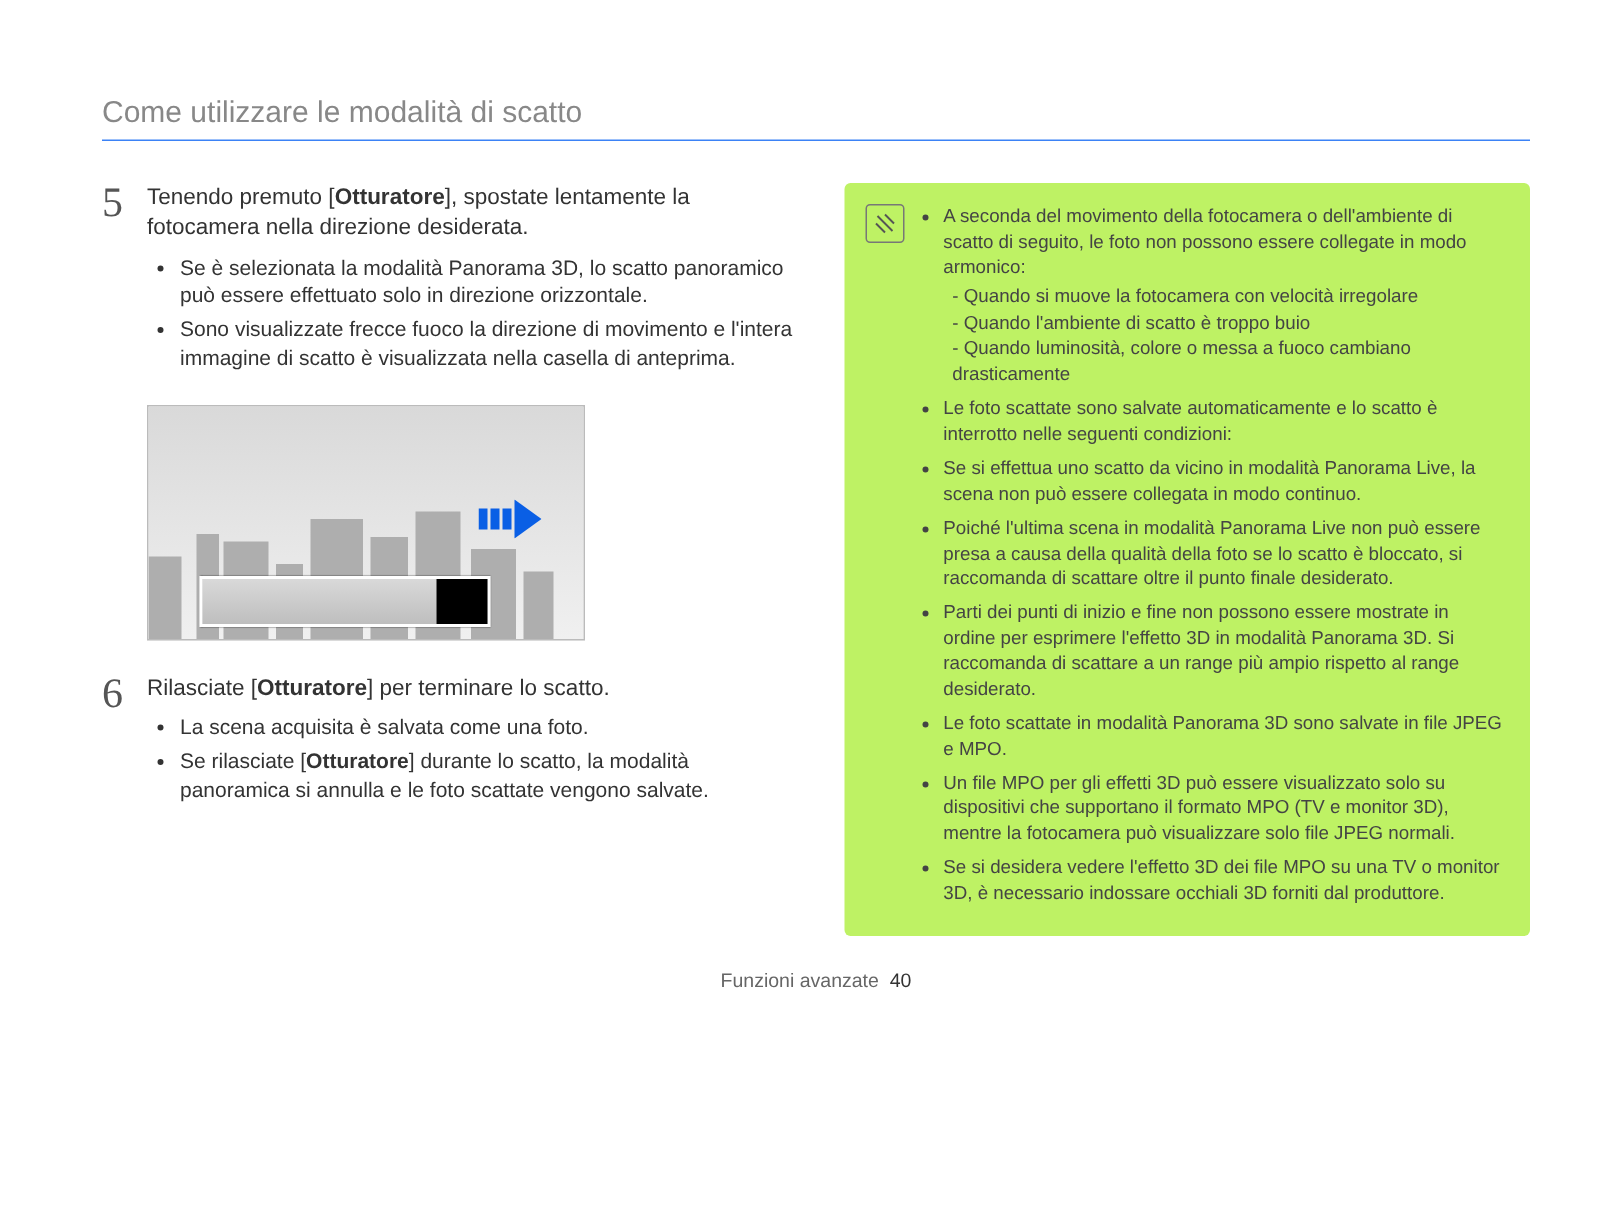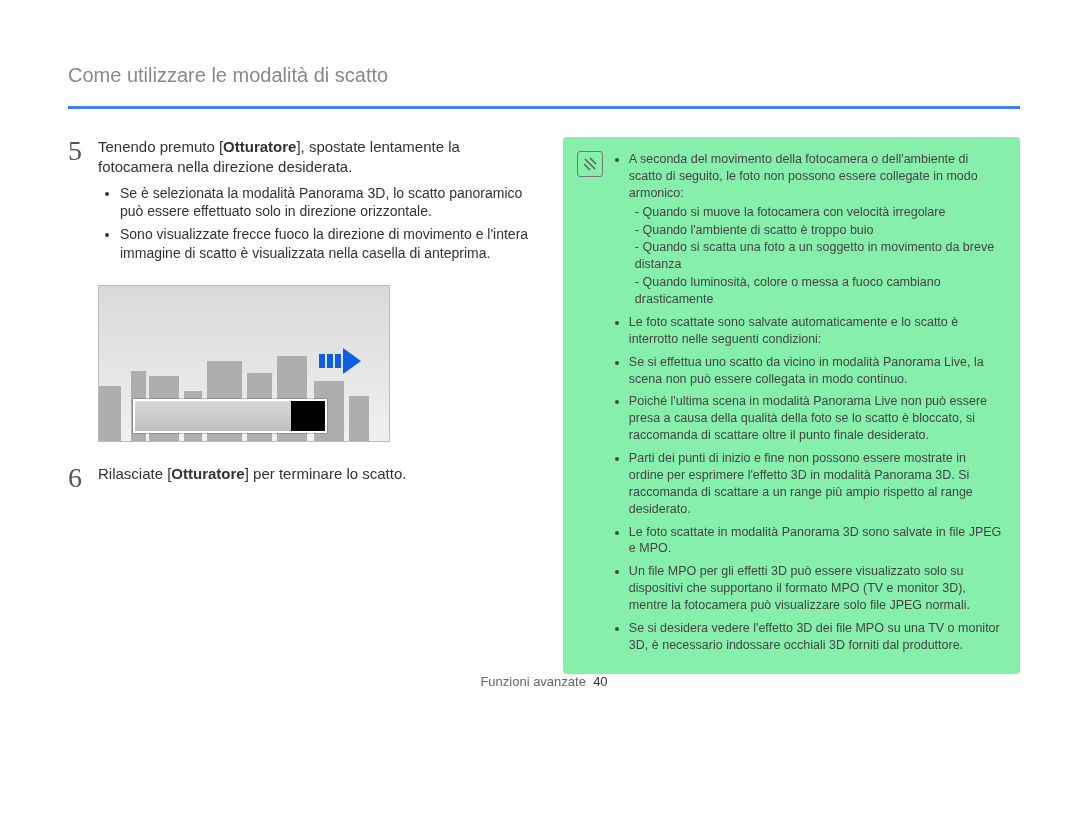--- a/index.html
+++ b/index.html
@@ -12,22 +12,22 @@
     height: 815px;
     box-sizing: border-box;
   }
   .page {
     padding: 64px 60px 30px 68px;
   }
   .page-header {
     font-size: 20px;
     font-weight: 300;
     color: #888;
-    border-bottom: 3px solid #3b82f6;
-    padding-bottom: 19px;
+    border-bottom: 1px solid #3b82f6;
+    padding-bottom: 6px;
     margin-bottom: 28px;
   }
   .columns {
     display: flex;
     gap: 28px;
   }
   .col-left {
     flex: 1 1 480px;
   }
   .col-right {
@@ -110,21 +110,21 @@
     width: 34px;
     background: #000;
   }
   .arrow {
     position: absolute;
     top: 62px;
     right: 28px;
   }
   .arrow svg { width: 42px; height: 26px; }
   .note-box {
-    background: #86efac;
+    background: #bef264;
     border-radius: 4px;
     padding: 14px 18px 14px 52px;
     font-size: 12.5px;
     line-height: 1.35;
     position: relative;
     color: #444;
   }
   .note-icon {
     position: absolute;
     left: 14px;
@@ -153,20 +153,21 @@
   .dash-list li::before {
     content: "- ";
   }
   .dash-list li {
     margin-bottom: 1px;
   }
   .footer {
     text-align: center;
     font-size: 13px;
     color: #666;
+    margin-top: 22px;
   }
   .footer .pg { color: #333; }
   .bold { font-weight: 700; }
 </style>
 </head>
 <body>
 
 <div class="page">
   <div class="page-header">Come utilizzare le modalità di scatto</div>
 
@@ -210,39 +211,44 @@
           </svg>
         </div>
       </div>
 
       <div class="step">
         <div class="step-num">6</div>
         <div class="step-body">
           <p class="lead">
             <span>Rilasciate [</span><span class="bold">Otturatore</span><span>] per terminare lo scatto.</span>
           </p>
+          <ul class="sub-list">
+            <li>La scena acquisita è salvata come una foto.</li>
+            <li>
+              <span>Se rilasciate [</span><span class="bold">Otturatore</span><span>] durante lo scatto, la modalità panoramica si annulla e le foto scattate vengono salvate.</span>
+            </li>
+          </ul>
         </div>
       </div>
 
     </div>
 
     <div class="col-right">
       <div class="note-box">
         <div class="note-icon">
           <svg viewBox="0 0 14 14">
               <path d="M2 2 L12 12 M7 1 L13 7 M1 7 L7 13" stroke="#555" stroke-width="1.3" fill="none"></path>
             </svg>
         </div>
         <ul>
           <li>
             <span>A seconda del movimento della fotocamera o dell'ambiente di scatto di seguito, le foto non possono essere collegate in modo armonico:</span>
             <ul class="dash-list">
               <li>Quando si muove la fotocamera con velocità irregolare</li>
               <li>Quando l'ambiente di scatto è troppo buio</li>
-              <li>Quando si scatta una foto a un soggetto in movimento da breve distanza</li>
               <li>Quando luminosità, colore o messa a fuoco cambiano drasticamente</li>
             </ul>
           </li>
           <li>
             <span>Le foto scattate sono salvate automaticamente e lo scatto è interrotto nelle seguenti condizioni:</span>
             <ul class="dash-list">
             </ul>
           </li>
           <li>Se si effettua uno scatto da vicino in modalità Panorama Live, la scena non può essere collegata in modo continuo.</li>
           <li>Poiché l'ultima scena in modalità Panorama Live non può essere presa a causa della qualità della foto se lo scatto è bloccato, si raccomanda di scattare oltre il punto finale desiderato.</li>

